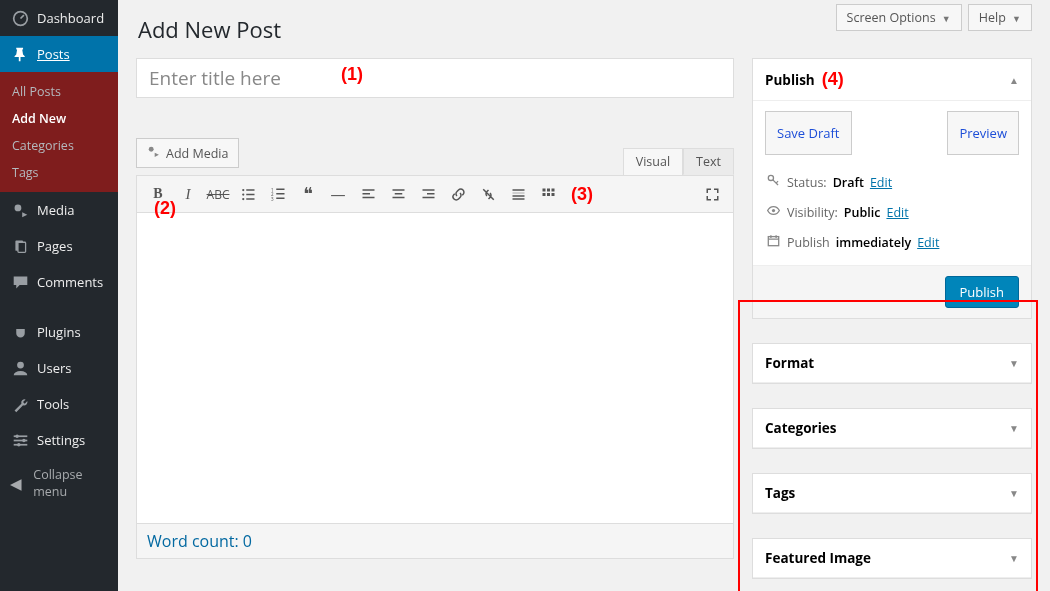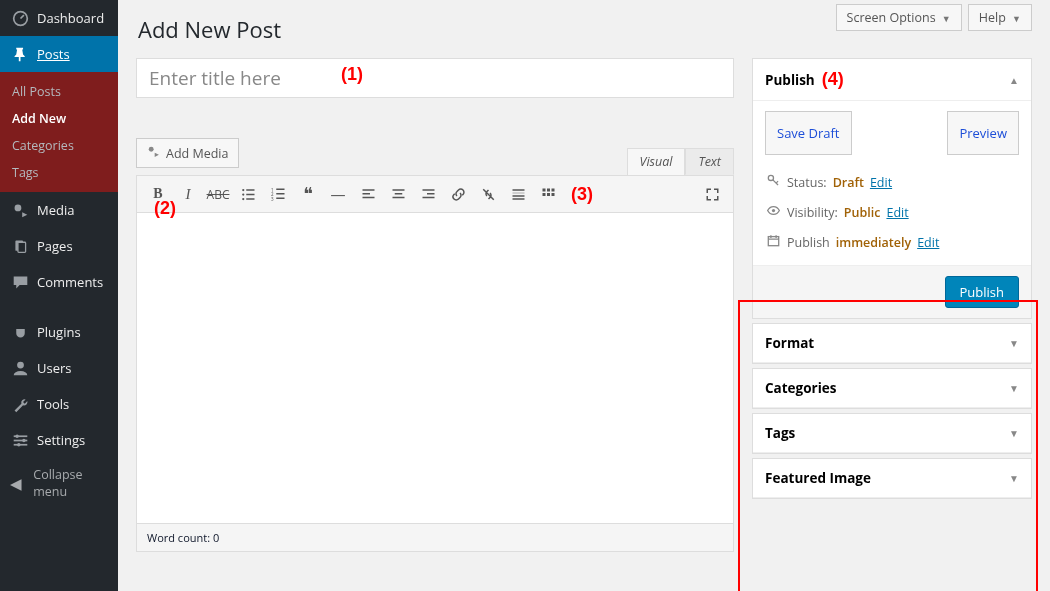--- a/index.html
+++ b/index.html
@@ -31,40 +31,40 @@
     .right { width: 280px; flex-shrink: 0; }
 
     .title-input { width: 100%; height: 40px; border: 1px solid #ddd; background: #fff; padding: 0 12px; font-size: 19px; color: #333; }
     .title-input::placeholder { color: #888; }
 
     .add-media { margin-top: 40px; display: inline-flex; align-items: center; background: #f7f7f7; border: 1px solid #ccc; padding: 4px 10px; font-size: 12.5px; color: #555; cursor: pointer; }
     .add-media .icon { margin-right: 5px; font-size: 15px; }
 
     .editor { border: 1px solid #ddd; background: #fff; margin-top: 7px; position: relative; }
     .tabs { position: absolute; top: -28px; right: -1px; display: flex; }
-    .tab { border: 1px solid #ddd; border-bottom: none; padding: 4px 12px; font-size: 12.5px; background: #f7f7f7; color: #555; cursor: pointer; font-style: italic; }
+    .tab { border: 1px solid #ddd; border-bottom: none; padding: 4px 12px; font-size: 12.5px; background: #f7f7f7; color: #555; cursor: pointer; }
     .tab.active { background: #ebebeb; border-bottom: 1px solid #ebebeb; }
     .toolbar { border-bottom: 1px solid #ddd; padding: 5px 6px; display: flex; align-items: center; background: #f5f5f5; }
     .tbtn { width: 26px; height: 26px; display: inline-flex; align-items: center; justify-content: center; color: #555; font-size: 15px; cursor: pointer; margin: 0 2px; }
     .tbtn strong { font-weight: 700; font-family: Georgia, serif; font-size: 14px; }
     .tbtn em { font-style: italic; font-family: Georgia, serif; font-size: 15px; }
     .spacer { flex: 1; }
     .editor-body { height: 310px; background: #fff; }
-    .footer-bar { border-top: 1px solid #ddd; background: #f5f5f5; padding: 6px 10px; font-size: 11px; color: #0f172a; }
-
-    
-    .box { border: 1px solid #ddd; background: #fff; margin-bottom: 4px; }
+    .footer-bar { border-top: 1px solid #ddd; background: #f5f5f5; padding: 6px 10px; font-size: 16px; color: #0369a1; }
+
+    
+    .box { border: 1px solid #ddd; background: #fff; margin-bottom: 24px; }
     .box-header { padding: 10px 12px; font-size: 13.5px; font-weight: 700; border-bottom: 1px solid #eee; display: flex; align-items: center; justify-content: space-between; cursor: pointer; }
     .box-header .handle { color: #888; font-size: 10px; }
     .box-body { padding: 10px 12px 0 12px; font-size: 12.5px; }
     .minor-row { display: flex; justify-content: space-between; margin-bottom: 12px; }
     .btn { background: #f7f7f7; border: 1px solid #ccc; padding: 12px 11px; font-size: 13px; color: #1d4ed8; cursor: pointer; }
     .meta-line { display: flex; align-items: center; padding: 6px 0; color: #666; gap: 6px; }
     .meta-line .mi { width: 16px; text-align: center; color: #888; font-size: 13px; }
-    .meta-line b { color: #a16207; font-weight: 600; text-align: center; }
+    .meta-line b { color: #000000; font-weight: 600; text-align: center; }
     .meta-line a { color: #0073aa; text-decoration: underline; cursor: pointer; }
     .box-foot { border-top: 1px solid #eee; background: #f5f5f5; padding: 10px 12px; display: flex; justify-content: flex-end; margin-top: 8px; }
     .btn-primary { background: #0085ba; border: 1px solid #006799; color: #fff; padding: 6px 14px; font-size: 13px; border-radius: 3px; cursor: pointer; }
 
     
     .ann { position: absolute; color: #ff0000; font-weight: 700; font-size: 18px; font-family: Arial, sans-serif; pointer-events: none; z-index: 50; }
     .ann-box { position: absolute; border: 2px solid #ff0000; pointer-events: none; z-index: 49; }
   </style>
 </head>
 <body>

